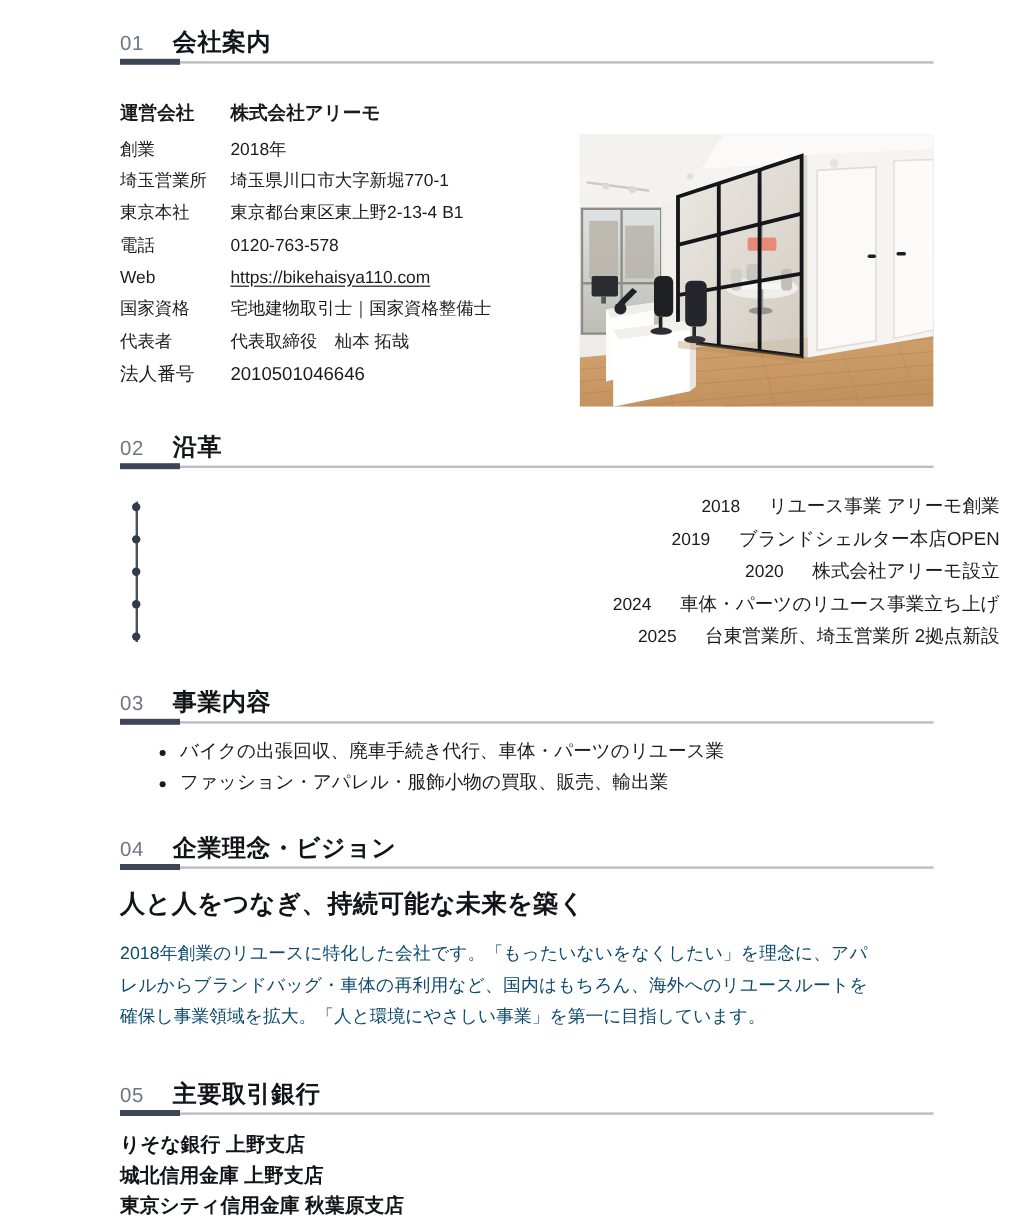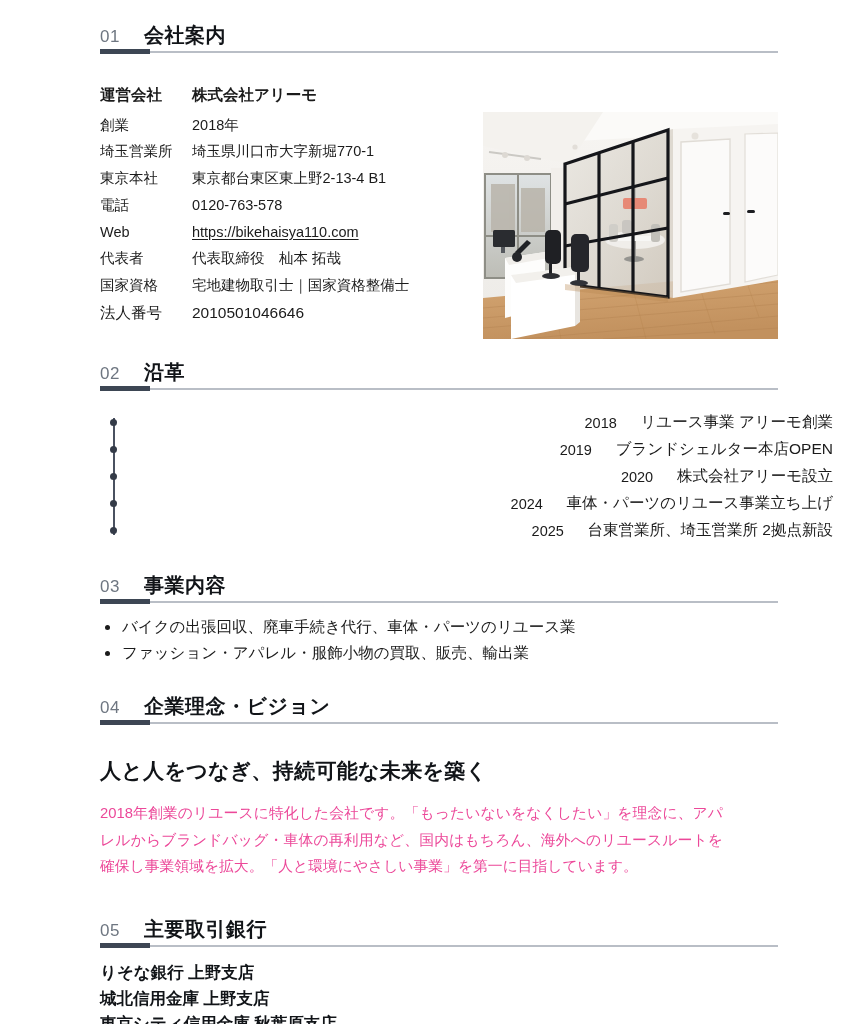--- a/index.html
+++ b/index.html
@@ -159,49 +159,50 @@
   .bullets {
     margin: 10px 0 0 0;
     padding-left: 122px;
     list-style: none;
   }
   .bullets li {
     position: relative;
     font-size: 15.5px;
     line-height: 1.65;
     color: #1b1b1b;
+    margin-left: 28px;
   }
   .bullets li::before {
     content: "";
     position: absolute;
     left: -17px;
     top: 11px;
     width: 5px;
     height: 5px;
     border-radius: 50%;
     background: #1b1b1b;
   }
 
   
   .vision-wrap {
     padding-left: 100px;
     padding-right: 110px;
-    margin-top: 32px;
+    margin-top: 14px;
   }
   .vision-head {
     font-size: 21px;
     font-weight: 700;
     color: #111418;
     letter-spacing: 0.3px;
     margin-bottom: 8px;
   }
   .vision-body {
     font-size: 14.8px;
     line-height: 1.78;
-    color: #ec4899;
+    color: #0c4a6e;
     text-align: justify;
   }
 
   
   .banks {
     padding-left: 100px;
     margin-top: 12px;
   }
   .banks div {
     font-size: 16.5px;
@@ -253,26 +254,26 @@
             <td class="label">電話</td>
             <td class="value">0120-763-578</td>
           </tr>
           <tr>
             <td class="label">Web</td>
             <td class="value">
               <a class="weblink" href="#">https://bikehaisya110.com</a>
             </td>
           </tr>
           <tr>
+            <td class="label">国家資格</td>
+            <td class="value">宅地建物取引士｜国家資格整備士</td>
+          </tr>
+          <tr>
             <td class="label">代表者</td>
             <td class="value">代表取締役　杣本 拓哉</td>
-          </tr>
-          <tr>
-            <td class="label">国家資格</td>
-            <td class="value">宅地建物取引士｜国家資格整備士</td>
           </tr>
           <tr class="lastrow">
             <td class="label">法人番号</td>
             <td class="value">2010501046646</td>
           </tr>
         </tbody>
       </table>
     </div>
 
     <div class="photo">

